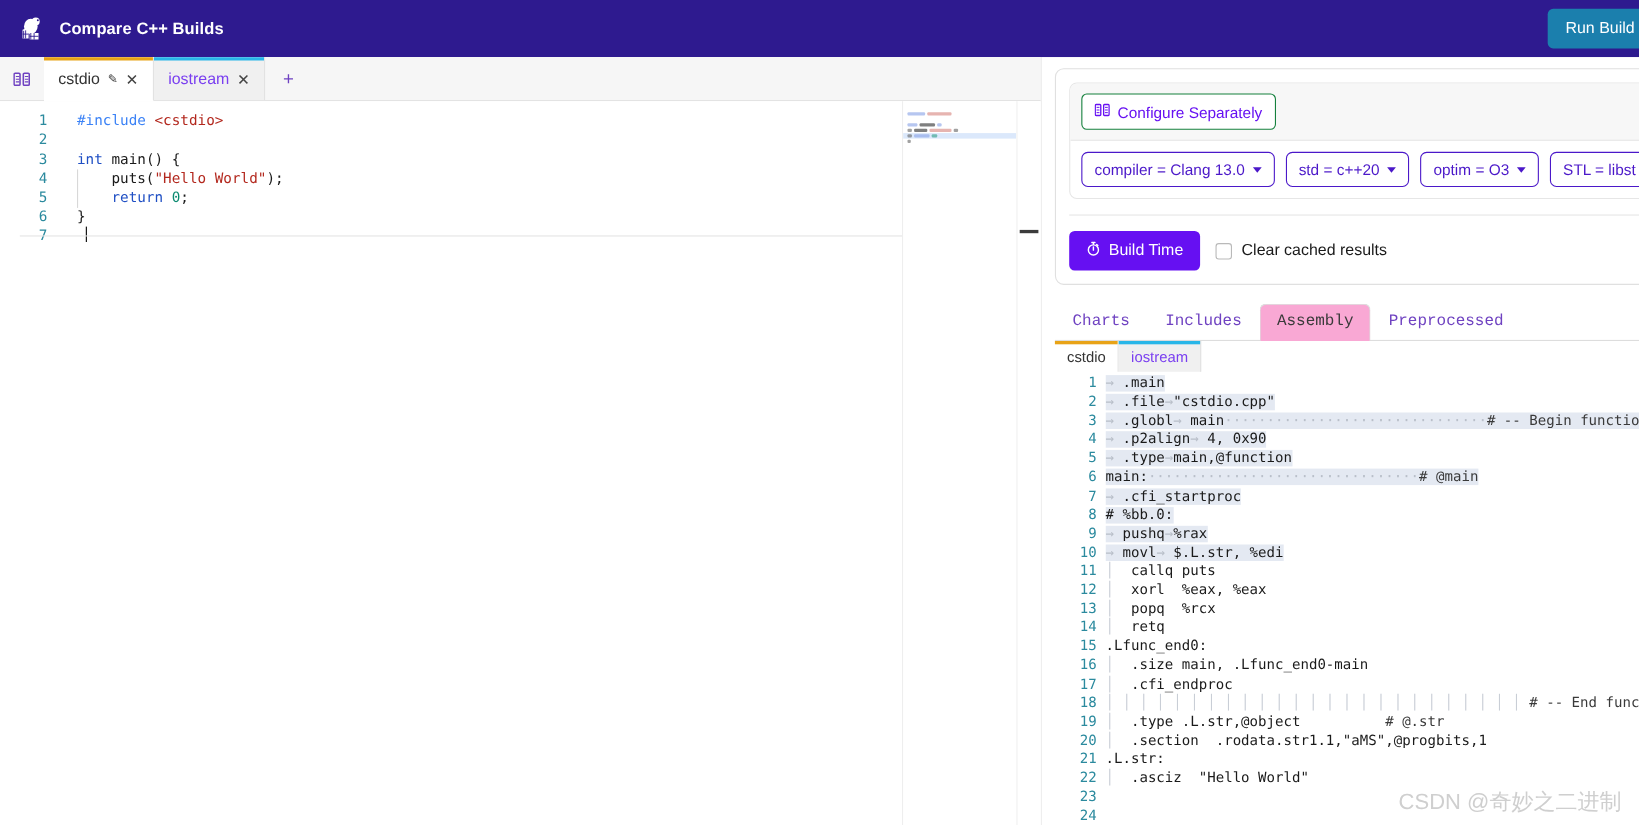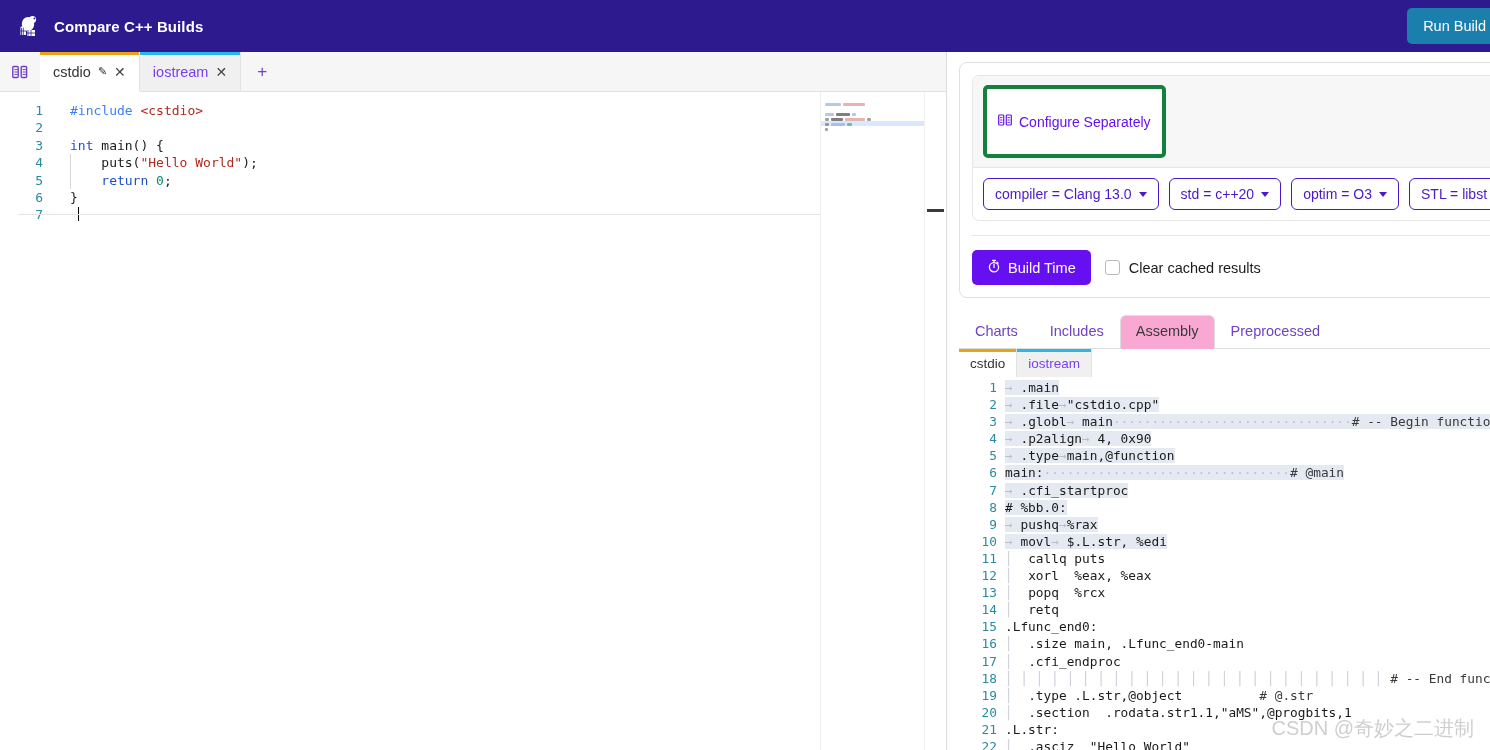--- a/index.html
+++ b/index.html
@@ -217,26 +217,26 @@
     border-radius: 7px;
     overflow: hidden;
   }
   #configure-row {
     background: #f7f7f7;
     border-bottom: 1px solid #e6e6e6;
     padding: 9px 10px;
   }
   #configure-separately-button {
     background: #ffffff;
-    border: 4px solid #15803d;
+    border: 1px solid #15803d;
     border-radius: 5px;
     color: #6610f2;
     font-size: 14px;
     font-family: "Liberation Sans", sans-serif;
-    padding: 24px 11px;
+    padding: 7px 11px;
     display: inline-flex;
     align-items: flex-end;
     gap: 7px;
     cursor: pointer;
     white-space: nowrap;
   }
   #options-row {
     padding: 10px;
     display: flex;
     gap: 10px;
@@ -309,20 +309,21 @@
   }
   .result-tab {
     padding: 7px 15px 8px 15px;
     font-size: 14.5px;
     color: #6f42c1;
     cursor: pointer;
     border: 1px solid transparent;
     border-bottom: none;
     border-radius: 6px 6px 0 0;
     line-height: 17px;
+    font-family: Liberation Mono, monospace;
   }
   .result-tab.active {
     color: #3a3a3a;
     background: #f9a8d4;
     border-color: #dddddd;
     margin-bottom: -1px;
     padding-bottom: 9px;
   }
 
   

